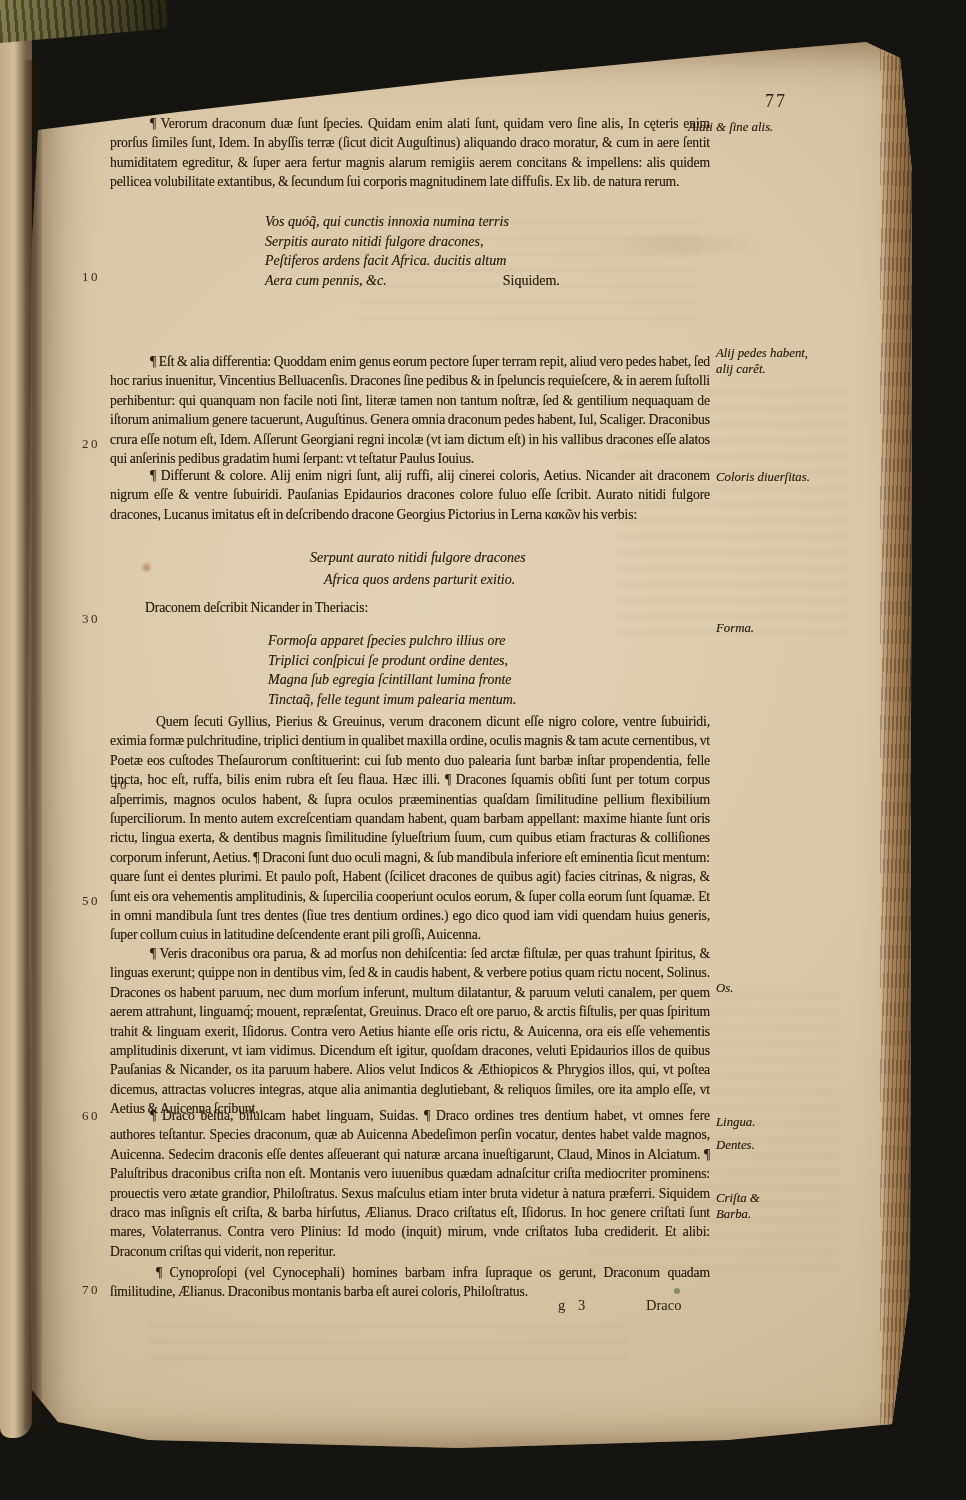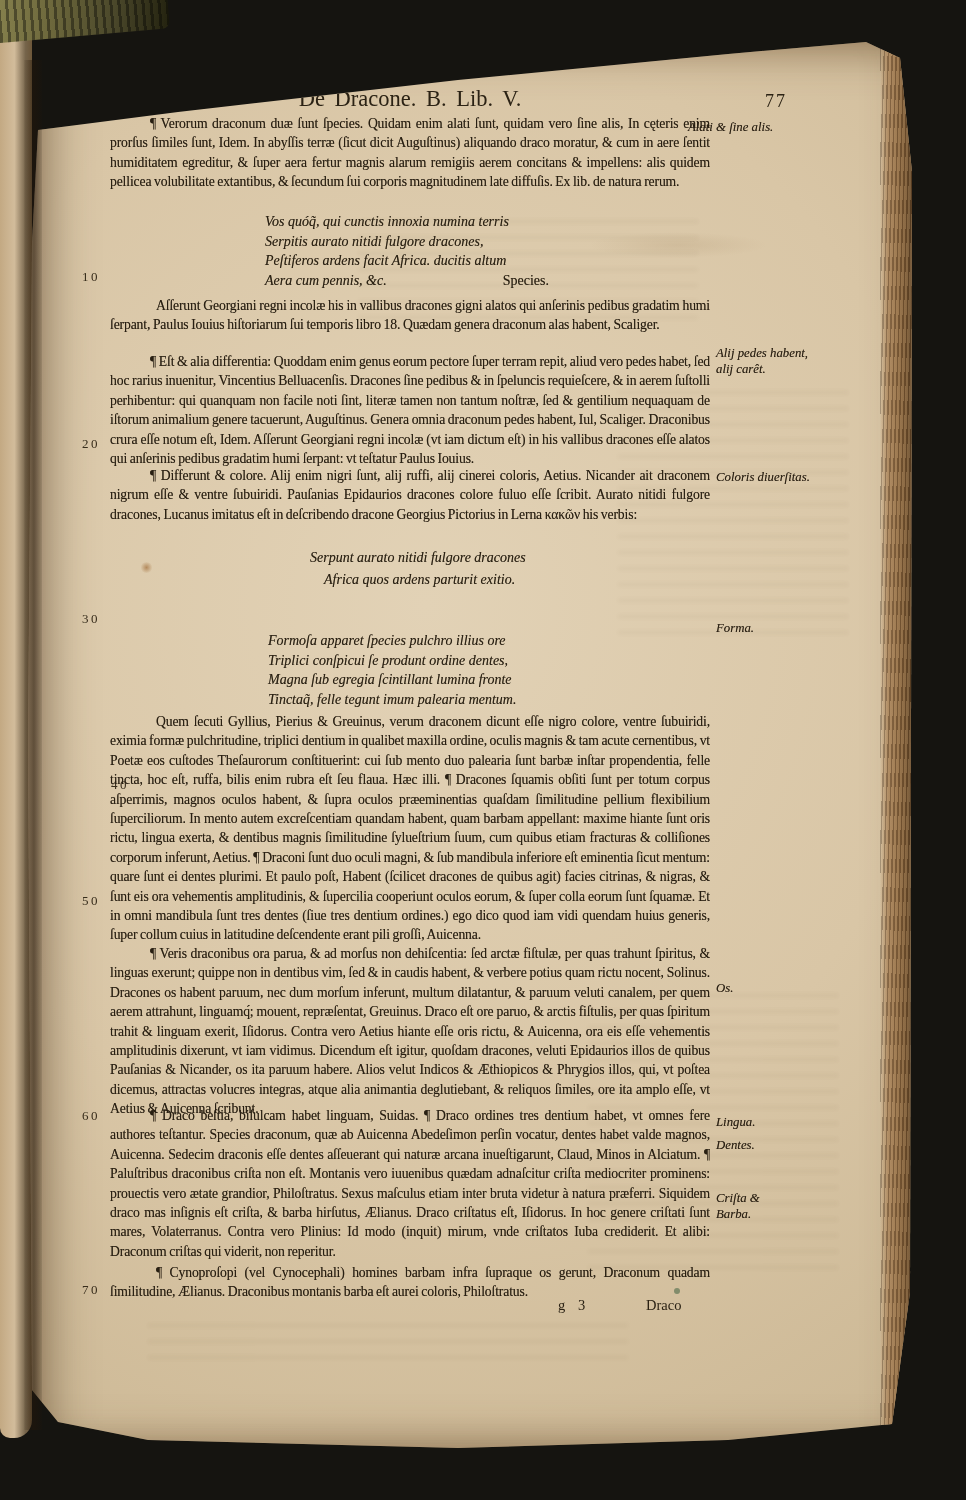--- a/index.html
+++ b/index.html
@@ -68,49 +68,48 @@
     <div class="fore-edge"></div>
 
     <div class="ghost" style="left:330px;top:165px;width:340px;height:125px;"></div>
     <div class="ghost" style="left:590px;top:345px;width:230px;height:260px;"></div>
     <div class="ghost" style="left:560px;top:940px;width:250px;height:300px;"></div>
     <div class="ghost" style="left:120px;top:1275px;width:480px;height:55px;"></div>
     <div class="stain" style="left:112px;top:520px;width:13px;height:11px;background:radial-gradient(circle,rgba(153,96,40,.6),rgba(153,96,40,0) 70%);"></div>
     <div class="stain" style="left:646px;top:1246px;width:6px;height:6px;background:rgba(62,96,64,.55);"></div>
     <div class="stain" style="left:560px;top:190px;width:180px;height:26px;border-radius:40%;background:radial-gradient(ellipse,rgba(140,110,70,.14),rgba(140,110,70,0) 70%);"></div>
 
-    <div class="txt running-head col" style="top:44px;">De Dracone.  B. Lib. V.</div>
     <div class="txt pagenum" style="left:737px;top:49px;">77</div>
 
     <div class="txt linenum" style="left:54px;top:227px;">10</div>
     <div class="txt linenum" style="left:54px;top:394px;">20</div>
     <div class="txt linenum" style="left:54px;top:569px;">30</div>
     <div class="txt linenum" style="left:54px;top:735px;margin-left:29px;">40</div>
     <div class="txt linenum" style="left:54px;top:851px;">50</div>
     <div class="txt linenum" style="left:54px;top:1066px;">60</div>
     <div class="txt linenum" style="left:54px;top:1240px;">70</div>
 
     <div class="txt body-par col" style="top:72px;height:104px;text-indent:40px;">¶ Verorum draconum duæ ſunt ſpecies. Quidam enim alati ſunt, quidam vero ſine alis, In cęteris enim prorſus ſimiles ſunt, Idem. In abyſſis terræ (ſicut dicit Auguſtinus) aliquando draco moratur, &amp; cum in aere ſentit humiditatem egreditur, &amp; ſuper aera fertur magnis alarum remigiis aerem concitans &amp; impellens: alis quidem pellicea volubilitate extantibus, &amp; ſecundum ſui corporis magnitudinem late diffuſis. Ex lib. de natura rerum.</div>
 
     <div class="txt verse" style="left:237px;top:170px;">
       <div>Vos quóq̃, qui cunctis innoxia numina terris</div>
       <div>Serpitis aurato nitidi fulgore dracones,</div>
       <div>Peſtiferos ardens facit Africa. ducitis altum</div>
-      <div><span>Aera cum pennis, &amp;c.</span><span class="attrib">Species.</span></div>
+      <div><span>Aera cum pennis, &amp;c.</span><span class="attrib">Siquidem.</span></div>
     </div>
 
-    <div class="txt body-par col" style="top:254px;height:62px;text-indent:46px;">Aſſerunt Georgiani regni incolæ his in vallibus dracones gigni alatos qui anſerinis pedibus gradatim humi ſerpant, Paulus Iouius hiſtoriarum ſui temporis libro 18. Quædam genera draconum alas habent, Scaliger.</div>
     <div class="txt body-par col" style="top:310px;height:138px;text-indent:40px;">¶ Eſt &amp; alia differentia: Quoddam enim genus eorum pectore ſuper terram repit, aliud vero pedes habet, ſed hoc rarius inuenitur, Vincentius Belluacenſis. Dracones ſine pedibus &amp; in ſpeluncis requieſcere, &amp; in aerem ſuſtolli perhibentur: qui quanquam non facile noti ſint, literæ tamen non tantum noſtræ, ſed &amp; gentilium nequaquam de iſtorum animalium genere tacuerunt, Auguſtinus. Genera omnia draconum pedes habent, Iul, Scaliger. Draconibus crura eſſe notum eſt, Idem. Aſſerunt Georgiani regni incolæ (vt iam dictum eſt) in his vallibus dracones eſſe alatos qui anſerinis pedibus gradatim humi ſerpant: vt teſtatur Paulus Iouius.</div>
     <div class="txt body-par col" style="top:424px;height:84px;text-indent:40px;">¶ Differunt &amp; colore. Alij enim nigri ſunt, alij ruffi, alij cinerei coloris, Aetius. Nicander ait draconem nigrum eſſe &amp; ventre ſubuiridi. Pauſanias Epidaurios dracones colore fuluo eſſe ſcribit. Aurato nitidi fulgore dracones, Lucanus imitatus eſt in deſcribendo dracone Georgius Pictorius in Lerna κακῶν his verbis:</div>
 
     <div class="txt verse" style="left:282px;top:505px;line-height:21.5px;">
       <div>Serpunt aurato nitidi fulgore dracones</div>
       <div style="margin-left:14px;">Africa quos ardens parturit exitio.</div>
     </div>
 
+    <div class="txt body-par col" style="top:556px;height:22px;text-indent:35px;">Draconem deſcribit Nicander in Theriacis:</div>
 
     <div class="txt verse" style="left:240px;top:589px;">
       <div>Formoſa apparet ſpecies pulchro illius ore</div>
       <div>Triplici conſpicui ſe produnt ordine dentes,</div>
       <div>Magna ſub egregia ſcintillant lumina fronte</div>
       <div>Tinctaq̃, felle tegunt imum palearia mentum.</div>
     </div>
 
     <div class="txt body-par col" style="top:670px;height:234px;text-indent:46px;">Quem ſecuti Gyllius, Pierius &amp; Greuinus, verum draconem dicunt eſſe nigro colore, ventre ſubuiridi, eximia formæ pulchritudine, triplici dentium in qualibet maxilla ordine, oculis magnis &amp; tam acute cernentibus, vt Poetæ eos cuſtodes Theſaurorum conſtituerint: cui ſub mento duo palearia ſunt barbæ inſtar propendentia, felle tincta, hoc eſt, ruffa, bilis enim rubra eſt ſeu flaua. Hæc illi. ¶ Dracones ſquamis obſiti ſunt per totum corpus aſperrimis, magnos oculos habent, &amp; ſupra oculos præeminentias quaſdam ſimilitudine pellium flexibilium ſuperciliorum. In mento autem excreſcentiam quandam habent, quam barbam appellant: maxime hiante ſunt oris rictu, lingua exerta, &amp; dentibus magnis ſimilitudine ſylueſtrium ſuum, cum quibus etiam fracturas &amp; colliſiones corporum inferunt, Aetius. ¶ Draconi ſunt duo oculi magni, &amp; ſub mandibula inferiore eſt eminentia ſicut mentum: quare ſunt ei dentes plurimi. Et paulo poſt, Habent (ſcilicet dracones de quibus agit) facies citrinas, &amp; nigras, &amp; ſunt eis ora vehementis amplitudinis, &amp; ſupercilia cooperiunt oculos eorum, &amp; ſuper colla eorum ſunt ſquamæ. Et in omni mandibula ſunt tres dentes (ſiue tres dentium ordines.) ego dico quod iam vidi quendam huius generis, ſuper collum cuius in latitudine deſcendente erant pili groſſi, Auicenna.</div>
     <div class="txt body-par col" style="top:902px;height:177px;text-indent:40px;">¶ Veris draconibus ora parua, &amp; ad morſus non dehiſcentia: ſed arctæ fiſtulæ, per quas trahunt ſpiritus, &amp; linguas exerunt; quippe non in dentibus vim, ſed &amp; in caudis habent, &amp; verbere potius quam rictu nocent, Solinus. Dracones os habent paruum, nec dum morſum inferunt, multum dilatantur, &amp; paruum veluti canalem, per quem aerem attrahunt, linguamq́; mouent, repræſentat, Greuinus. Draco eſt ore paruo, &amp; arctis fiſtulis, per quas ſpiritum trahit &amp; linguam exerit, Iſidorus. Contra vero Aetius hiante eſſe oris rictu, &amp; Auicenna, ora eis eſſe vehementis amplitudinis dixerunt, vt iam vidimus. Dicendum eſt igitur, quoſdam dracones, veluti Epidaurios illos de quibus Pauſanias &amp; Nicander, os ita paruum habere. Alios velut Indicos &amp; Æthiopicos &amp; Phrygios illos, qui, vt poſtea dicemus, attractas volucres integras, atque alia animantia deglutiebant, &amp; reliquos ſimiles, ore ita amplo eſſe, vt Aetius &amp; Auicenna ſcribunt.</div>

